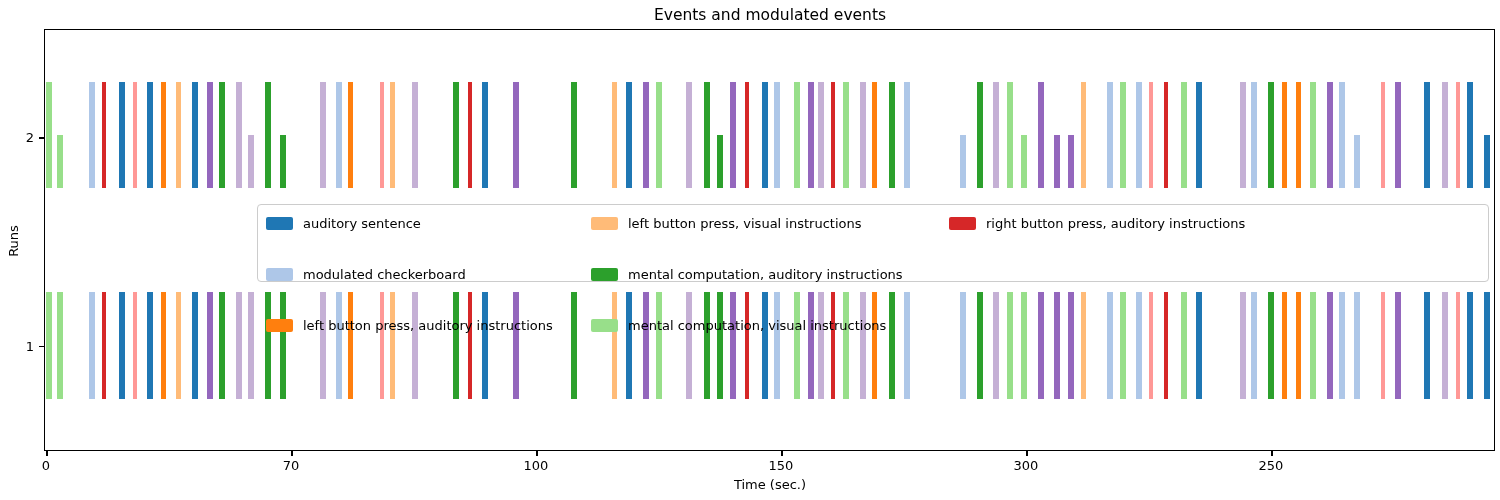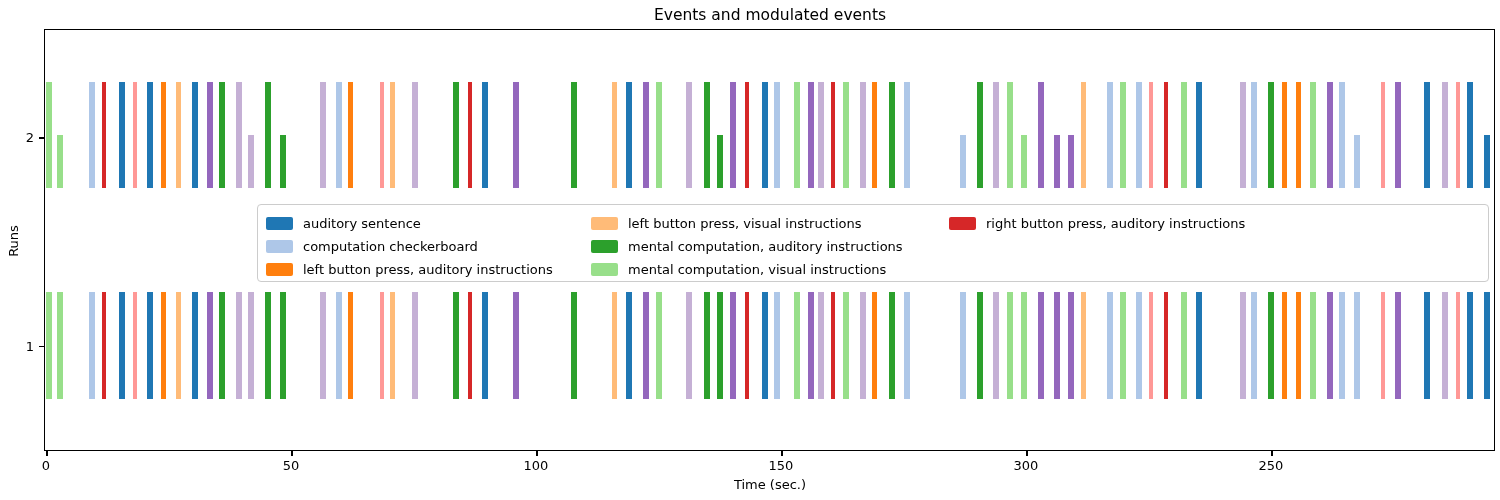--- a/index.html
+++ b/index.html
@@ -25,42 +25,42 @@
   }
   .bar{position:absolute;z-index:1;}
   .x-tick-mark{position:absolute;width:1.5px;height:5px;background:#000;top:451px;z-index:0;}
   .x-tick-label{position:absolute;top:458px;width:60px;text-align:center;font-size:13px;transform:translateX(-30px);}
   .y-tick-mark{position:absolute;height:1.5px;width:5px;background:#000;left:39px;z-index:0;}
   .y-tick-label{position:absolute;left:16px;width:18px;text-align:right;font-size:13px;transform:translateY(-50%);}
   .legend{
     position:absolute;left:257px;top:204px;width:1232px;height:78px;
     background:#fff;border:1px solid #ccc;border-radius:4px;z-index:3;box-sizing:border-box;
   }
-  .legend-col{position:absolute;top:7px;display:flex;flex-direction:column;}
+  .legend-col{position:absolute;top:7px;display:flex;flex-direction:column;gap:28px;}
   .legend-item{display:flex;align-items:center;height:23px;}
   .legend-swatch{width:27px;height:13px;border-radius:2px;flex:0 0 27px;}
   .legend-label{margin-left:10px;font-size:13px;white-space:nowrap;}
 </style>
 </head>
 <body>
 
 <div id="fig">
   <div class="chart-title">Events and modulated events</div>
   <div class="y-axis-label">Runs</div>
   <div class="axes-frame"></div>
   <div class="x-axis-label">Time (sec.)</div>
   <div class="legend" id="legend">
       <div class="legend-col" style="left: 8px;">
         <div class="legend-item">
           <span class="legend-swatch" style="background: rgb(31, 119, 180);"></span>
           <span class="legend-label">auditory sentence</span>
         </div>
         <div class="legend-item">
           <span class="legend-swatch" style="background: rgb(174, 199, 232);"></span>
-          <span class="legend-label">computation checkerboard</span>
+          <span class="legend-label">modulated checkerboard</span>
         </div>
         <div class="legend-item">
           <span class="legend-swatch" style="background: rgb(255, 127, 14);"></span>
           <span class="legend-label">left button press, auditory instructions</span>
         </div>
       </div>
       <div class="legend-col" style="left: 333px;">
         <div class="legend-item">
           <span class="legend-swatch" style="background: rgb(255, 187, 120);"></span>
           <span class="legend-label">left button press, visual instructions</span>
@@ -237,21 +237,21 @@
     <div class="bar" style="left: 1442px; top: 292px; width: 6px; height: 107px; background: rgb(197, 176, 213);"></div>
     <div class="bar" style="left: 1455.7px; top: 82px; width: 4px; height: 106px; background: rgb(255, 152, 150);"></div>
     <div class="bar" style="left: 1455.7px; top: 292px; width: 4px; height: 107px; background: rgb(255, 152, 150);"></div>
     <div class="bar" style="left: 1467.4px; top: 82px; width: 6px; height: 106px; background: rgb(31, 119, 180);"></div>
     <div class="bar" style="left: 1467.4px; top: 292px; width: 6px; height: 107px; background: rgb(31, 119, 180);"></div>
     <div class="bar" style="left: 1484.1px; top: 135px; width: 6px; height: 53px; background: rgb(31, 119, 180);"></div>
     <div class="bar" style="left: 1484.1px; top: 292px; width: 6px; height: 107px; background: rgb(31, 119, 180);"></div>
     <div class="x-tick-mark" style="left: 46px;"></div>
     <div class="x-tick-label" style="left: 46px;">0</div>
     <div class="x-tick-mark" style="left: 291px;"></div>
-    <div class="x-tick-label" style="left: 291px;">50</div>
+    <div class="x-tick-label" style="left: 291px;">70</div>
     <div class="x-tick-mark" style="left: 536px;"></div>
     <div class="x-tick-label" style="left: 536px;">100</div>
     <div class="x-tick-mark" style="left: 781px;"></div>
     <div class="x-tick-label" style="left: 781px;">150</div>
     <div class="x-tick-mark" style="left: 1026px;"></div>
     <div class="x-tick-label" style="left: 1026px;">300</div>
     <div class="x-tick-mark" style="left: 1271px;"></div>
     <div class="x-tick-label" style="left: 1271px;">250</div>
     <div class="y-tick-mark" style="top: 137px;"></div>
     <div class="y-tick-label" style="top: 137px;">2</div>

